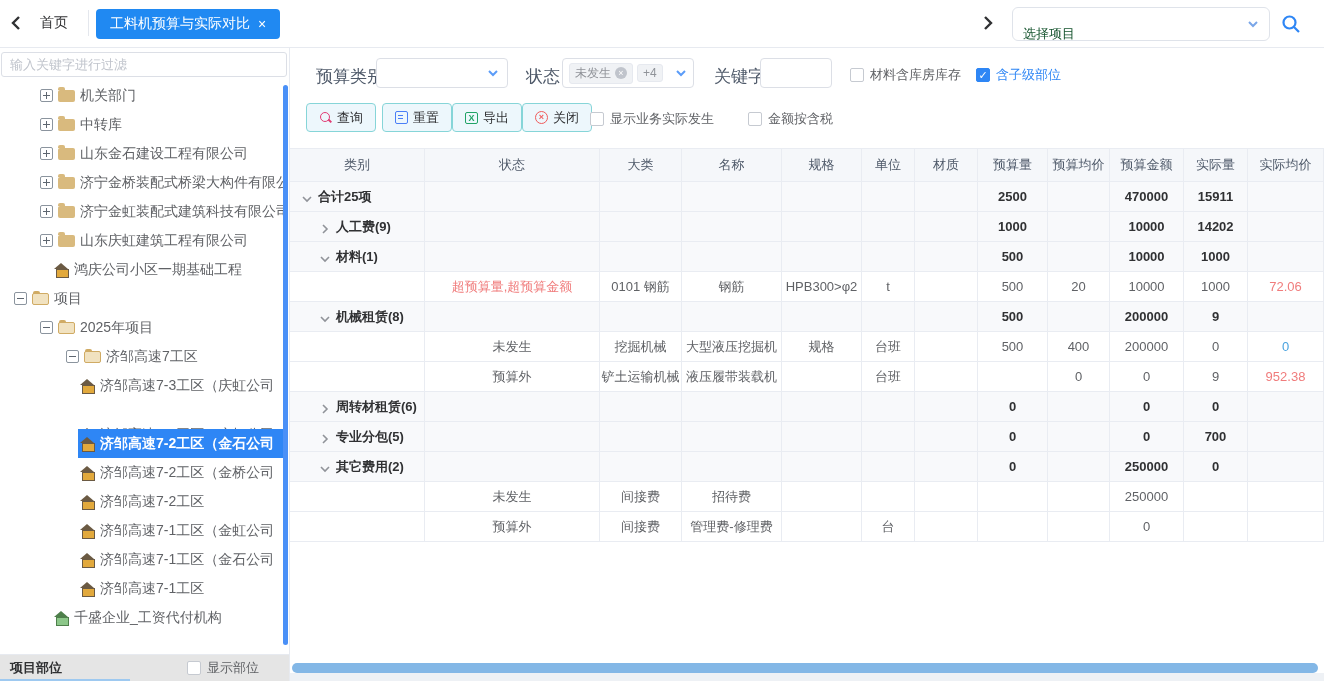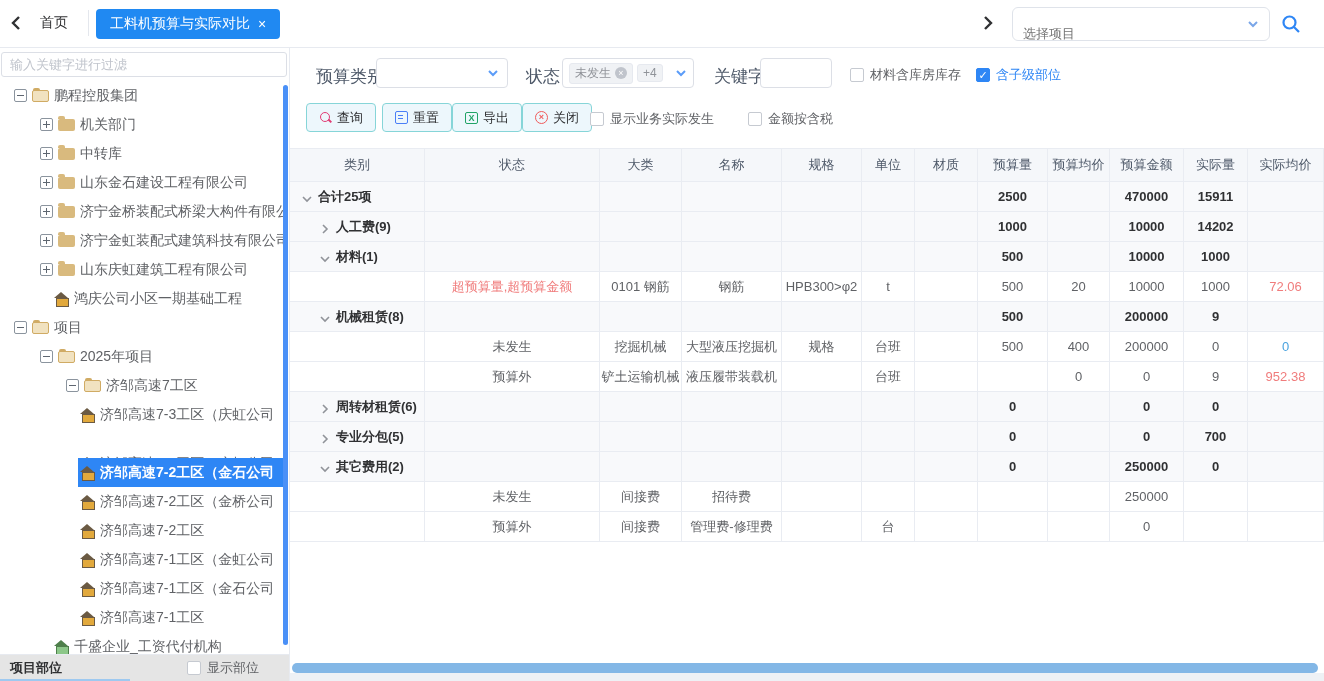--- a/index.html
+++ b/index.html
@@ -18,21 +18,21 @@
   .nav-fwd  { left:978px; }
   .home-tab { position:absolute; left:40px; top:14px; color:#303133; font-size:14px; cursor:pointer; }
   .tab-divider { position:absolute; left:88px; top:10px; width:1px; height:26px; background:#e4e7ed; }
   .active-tab { position:absolute; left:96px; top:9px; height:30px; padding:0 14px;
                 background:#2089f2; color:#fff; border-radius:4px; display:flex;
                 align-items:center; gap:8px; font-size:14px; cursor:pointer; }
   .active-tab .close-x { font-size:14px; line-height:1; }
   .proj-select { position:absolute; left:1012px; top:7px; width:258px; height:34px;
                  border:1px solid #dfe3ea; border-radius:6px; background:#fff;
                  display:flex; align-items:center; padding:0 10px; }
-  .proj-select .ph { color:#737373; flex:1; font-size:13px;margin-top:20px; }
+  .proj-select .ph { color:#14532d; flex:1; font-size:13px;margin-top:20px; }
   .chev-down { width:12px; height:12px; }
   .chev-down svg { width:12px; height:12px; stroke:#7aa6e8; stroke-width:2; fill:none; }
   .top-search { position:absolute; left:1280px; top:13px; width:22px; height:22px; cursor:pointer; }
   .top-search svg { width:22px; height:22px; stroke:#2e86f5; stroke-width:2.2; fill:none; }
 
   
   .sidebar { position:absolute; left:0; top:48px; width:290px; height:633px;
              background:#fff; border-right:1px solid #e7eaf0; }
   .tree-filter { position:absolute; left:1px; top:4px; width:286px; height:25px;
                  border:1px solid #dcdfe6; border-radius:3px; padding:0 8px;
@@ -166,27 +166,20 @@
         <circle cx="9.5" cy="9.5" r="6"></circle>
         <line x1="14" y1="14" x2="19" y2="19"></line>
       </svg>
   </span>
 </div>
 
 <div class="sidebar">
   <input class="tree-filter" placeholder="输入关键字进行过滤" style="">
   <div class="tree" id="tree">
       <div class="tree-item">
-        <div class="row-inner" style="margin-left: 12px;">
-          <span class="exp minus"></span>
-          <span class="folder open"></span>
-          <span class="tree-label">鹏程控股集团</span>
-        </div>
-      </div>
-      <div class="tree-item">
         <div class="row-inner" style="margin-left: 38px;">
           <span class="exp plus"></span>
           <span class="folder closed"></span>
           <span class="tree-label">机关部门</span>
         </div>
       </div>
       <div class="tree-item">
         <div class="row-inner" style="margin-left: 38px;">
           <span class="exp plus"></span>
           <span class="folder closed"></span>

